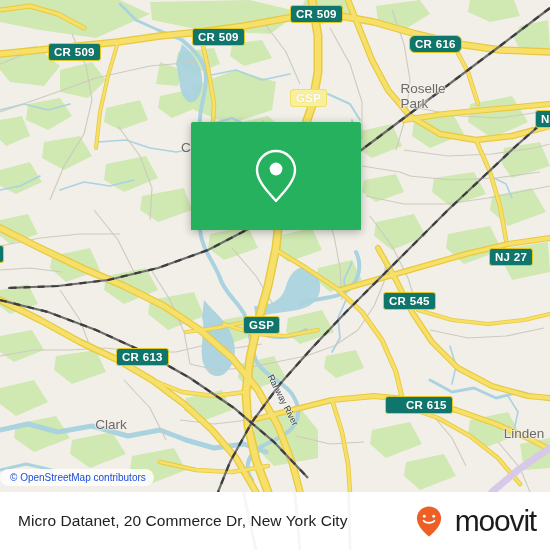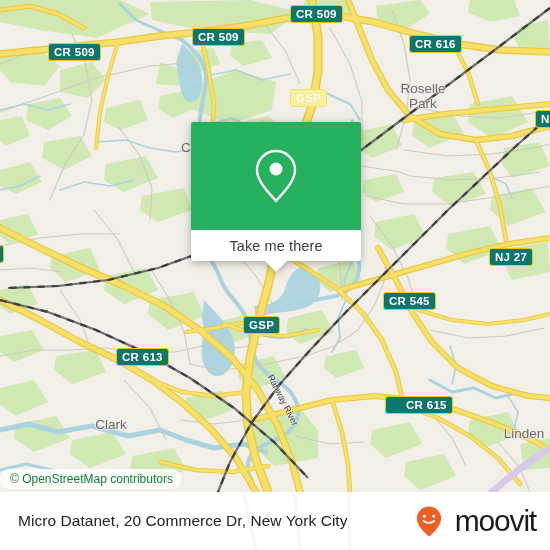--- a/index.html
+++ b/index.html
@@ -48,21 +48,20 @@
   .place {
     position: absolute;
     color: #6b6b6b;
     font-size: 13.5px;
     font-family: "Liberation Sans", sans-serif;
     white-space: nowrap;
     text-shadow:
        1px 0 1.4px #f2efe9, -1px 0 1.4px #f2efe9,
        0 1px 1.4px #f2efe9, 0 -1px 1.4px #f2efe9;
     line-height: 1.12;
-    text-align: center;
   }
   .water-label {
     position:absolute;
     color:#3f3f3f;
     font-size:9px;
     font-family:"Liberation Sans", sans-serif;
     white-space:nowrap;
     text-shadow: 0 0 2px #eef5f7, 0 0 2px #eef5f7;
   }
 
@@ -102,22 +101,22 @@
     border-right: 11px solid transparent;
     border-top: 11px solid #ffffff;
   }
 
   
   #attribution {
     position: absolute;
     left: 0; top: 469px;
     background: rgba(255,255,255,0.80);
     padding: 3px 8px 3px 10px;
-    font-size: 12px;
-    color: #15803d;
+    font-size: 10px;
+    color: #1d4ed8;
     font-family: "Liberation Sans", sans-serif;
     white-space: nowrap;
     border-radius: 9px;
   }
 
   
   #bottombar {
     position: absolute;
     left: 0; top: 492px;
     width: 550px; height: 58px;
@@ -369,40 +368,36 @@
     </div>
     <div class="place" style="left:188px; top:148px; transform:translate(-50%,-50%);">Cr</div>
     <div class="place" style="left:111px; top:425px; transform:translate(-50%,-50%);">Clark</div>
     <div class="place" style="left:524px; top:434px; transform:translate(-50%,-50%);">Linden</div>
 
     <div class="water-label" style="left:283px; top:400px; transform:translate(-50%,-50%) rotate(63deg);">Rahway River</div>
 
     <div class="shield" style="left:48px; top:43px;">CR 509</div>
     <div class="shield" style="left:192px; top:28px;">CR 509</div>
     <div class="shield" style="left:290px; top:5px;">CR 509</div>
-    <div class="shield" style="left:409px; top:35px;">CR 616</div>
+    <div class="shield" style="left:409px; top:35px;border-radius:6px;">CR 616</div>
     <div class="shield pale" style="left:290px; top:89px;">GSP</div>
     <div class="shield" style="left:535px; top:110px;">NJ 27</div>
     <div class="shield" style="left:489px; top:248px;">NJ 27</div>
     <div class="shield" style="left:383px; top:292px;">CR 545</div>
     <div class="shield" style="left:243px; top:316px;">GSP</div>
     <div class="shield" style="left:116px; top:348px;">CR 613</div>
     <div class="shield" style="left:385px; top:396px;padding-left:20px;">CR 615</div>
     <div class="shield" style="left:-10px; top:245px; width:14px; height:18px; padding:0;"></div>
 
     <div id="card">
       <div id="card-head">
         <svg id="card-pin" viewBox="0 0 44 56">
           <path d="M22,3 C11.5,3 3,11.5 3,22 C3,33 14,44 22,53 C30,44 41,33 41,22 C41,11.5 32.5,3 22,3 Z" fill="none" stroke="#ffffff" stroke-width="2.4" stroke-linejoin="round"></path>
           <circle cx="22" cy="21" r="6.4" fill="#ffffff"></circle>
         </svg>
-      </div>
-      <div id="card-foot">
-        <span id="card-foot-label">Take me there</span>
-        <div id="card-tail"></div>
       </div>
     </div>
 
     <div id="attribution">© OpenStreetMap contributors</div>
   </div>
 
   <div id="bottombar">
     <svg id="bottombar-wm" viewBox="0 0 550 550">
       <g fill="none" stroke="#6b6b6b" stroke-width="3">
         <path d="M0,300 L48,312 L96,330 L144,352 L190,378 L234,408 L274,442 L308,478"></path>

